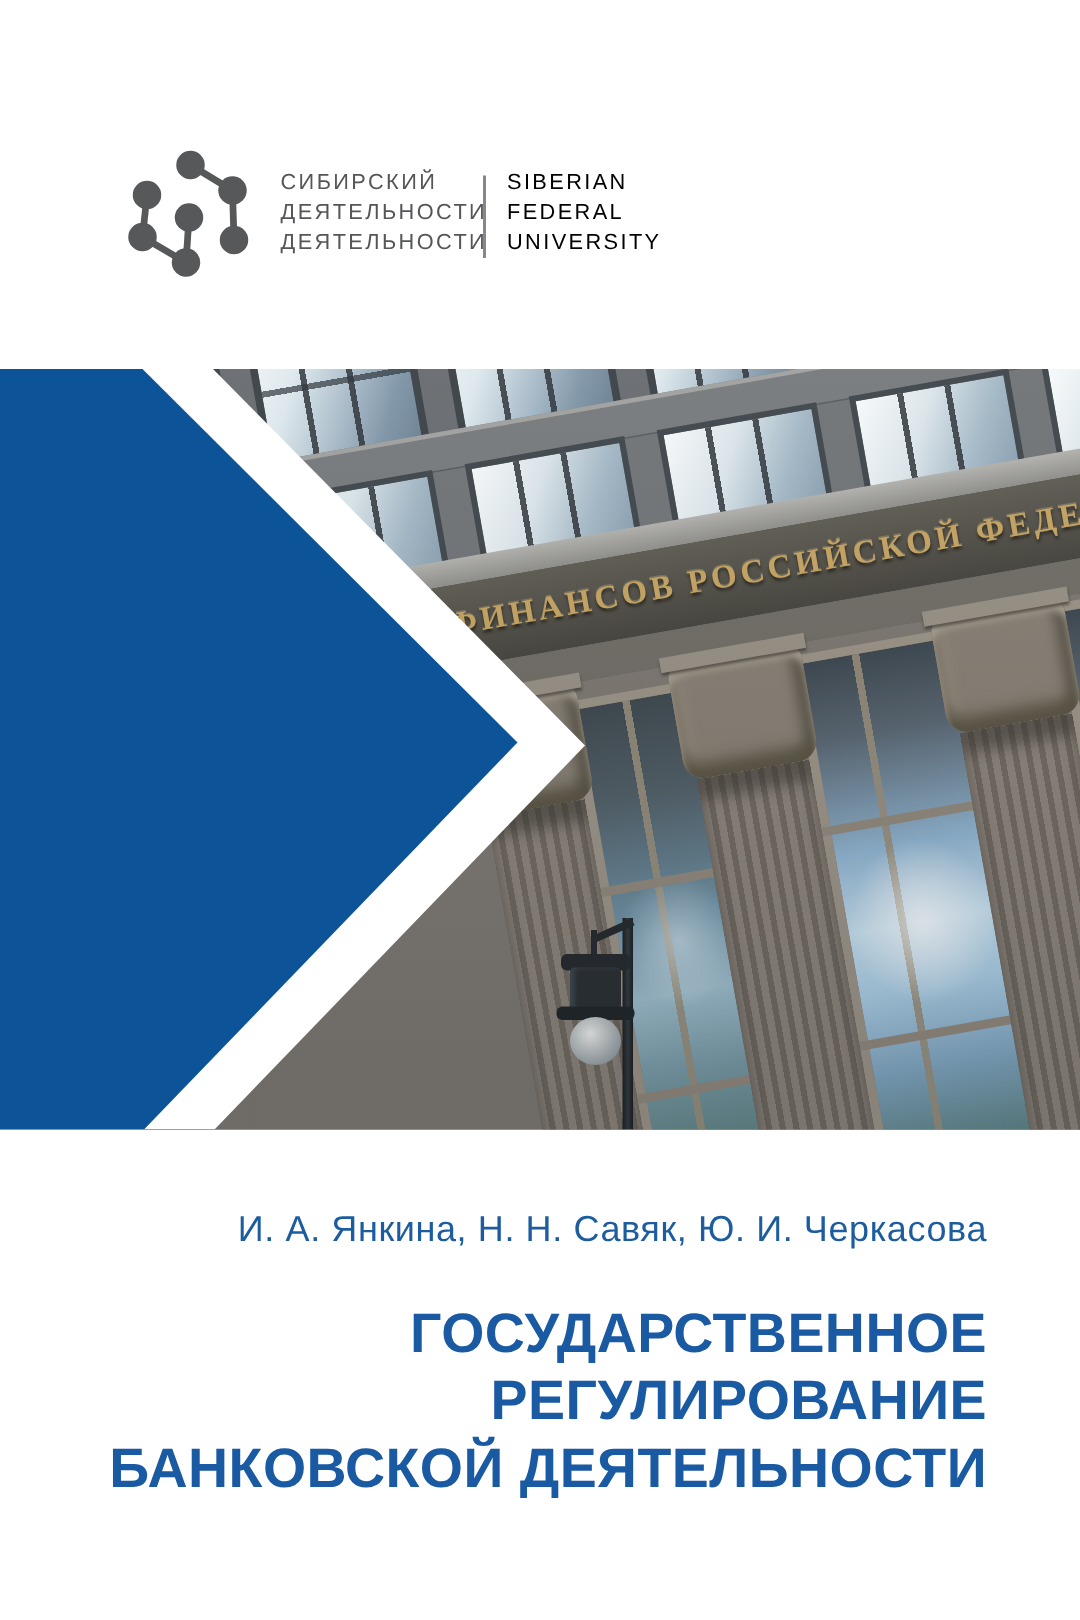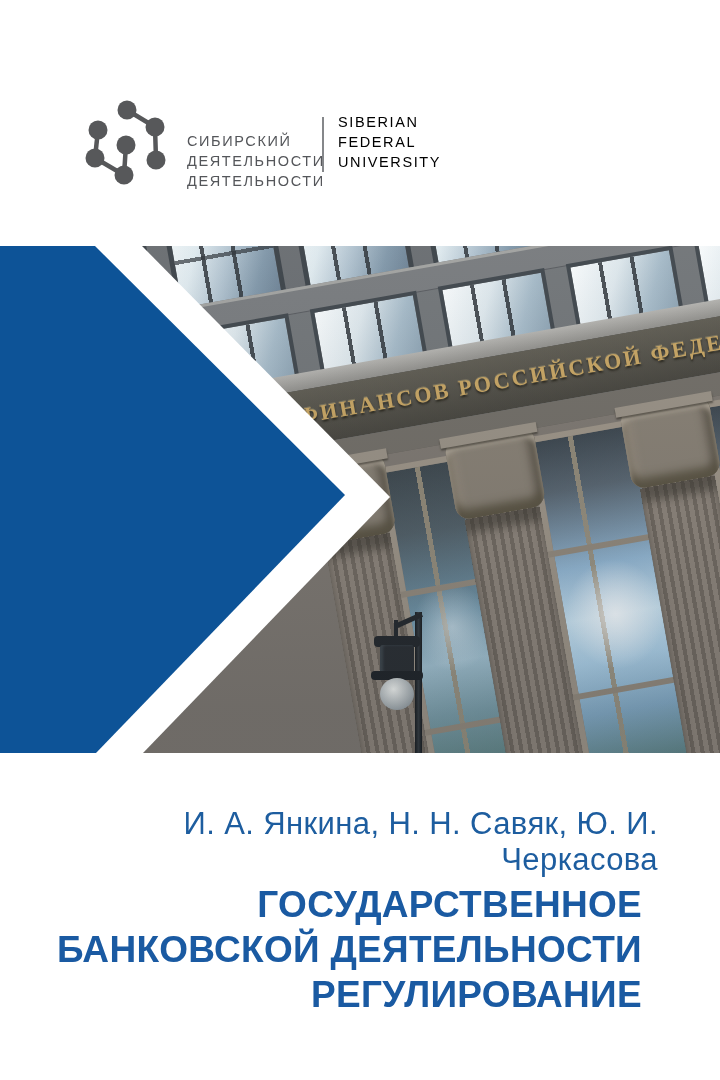--- a/index.html
+++ b/index.html
@@ -2,21 +2,21 @@
 <html><head>
 <meta charset="utf-8">
 <style>
   html,body{margin:0;padding:0;background:#ffffff;}
   .page{position:relative;width:720px;height:1080px;background:#ffffff;overflow:hidden;
         font-family:"Liberation Sans",sans-serif;}
 
   
   .logo-mark{position:absolute;left:85px;top:95px;width:100px;height:100px;}
   .logo-ru{position:absolute;left:187px;top:112px;color:#54565a;font-size:14.5px;
-           letter-spacing:1.6px;line-height:20px;font-weight:400;margin-top:19px;}
+           letter-spacing:1.6px;line-height:20px;font-weight:400;}
   .logo-en{position:absolute;left:338px;top:112px;color:#000000;font-size:14.5px;
            letter-spacing:1.6px;line-height:20px;font-weight:400;}
   .logo-divider{position:absolute;left:322px;top:117px;width:2px;height:55px;background:#85878a;}
 
   
   .photo-band{position:absolute;left:0;top:246px;width:720px;height:507px;overflow:hidden;
               background:#6e7275;}
   .facade{position:absolute;left:-254px;top:-24px;width:1260px;height:820px;
           transform:rotate(-10deg);transform-origin:0 0;}
   .band{position:absolute;left:0;width:1260px;}
@@ -77,22 +77,22 @@
   .lamp-body{position:absolute;left:380px;top:399px;width:34px;height:28px;background:#282c30;border-radius:3px;
              box-shadow:inset 3px 0 3px #3c444a;}
   .lamp-ring2{position:absolute;left:371px;top:425px;width:52px;height:9px;background:#1e2226;border-radius:4px;}
   .lamp-globe{position:absolute;left:380px;top:432px;width:34px;height:32px;border-radius:50%;
               background:radial-gradient(circle at 40% 35%,#eceeeb,#9aa2a6 70%,#7c858a);}
 
   .arrow-overlay{position:absolute;left:0;top:0;}
 
   
   .authors{position:absolute;left:40px;right:62px;top:806px;text-align:right;
-           font-size:31px;letter-spacing:.4px;color:#1d5d9f;}
-  .title{position:absolute;left:40px;right:62px;top:866px;text-align:right;margin:16px;
+           font-size:24px;letter-spacing:.4px;color:#1d5d9f;}
+  .title{position:absolute;left:40px;right:62px;top:866px;text-align:right;margin:0;
          font-size:37px;font-weight:700;line-height:45px;letter-spacing:.3px;color:#1a5aa2;}
 </style>
 </head>
 <body>
 
 <div class="page">
 
   <svg class="logo-mark" viewBox="0 0 100 100" width="100" height="100">
     <g stroke="#57585a" stroke-width="4.5" fill="none">
       <line x1="42" y1="15" x2="70" y2="32"></line>
@@ -189,17 +189,17 @@
     <svg class="arrow-overlay" width="720" height="507" viewBox="0 0 720 507">
       <polygon points="0,0 142,0 390,251 143,507 0,507" fill="#ffffff"></polygon>
       <polygon points="0,0 95,0 345,249 96,507 0,507" fill="#0d5397"></polygon>
     </svg>
   </div>
 
   <div class="authors">И. А. Янкина, Н. Н. Савяк, Ю. И. Черкасова</div>
 
   <h1 class="title">
     <div>ГОСУДАРСТВЕННОЕ</div>
+    <div>РЕГУЛИРОВАНИЕ</div>
     <div>БАНКОВСКОЙ ДЕЯТЕЛЬНОСТИ</div>
-    <div>РЕГУЛИРОВАНИЕ</div>
   </h1>
 
 </div>
 
 </body></html>

